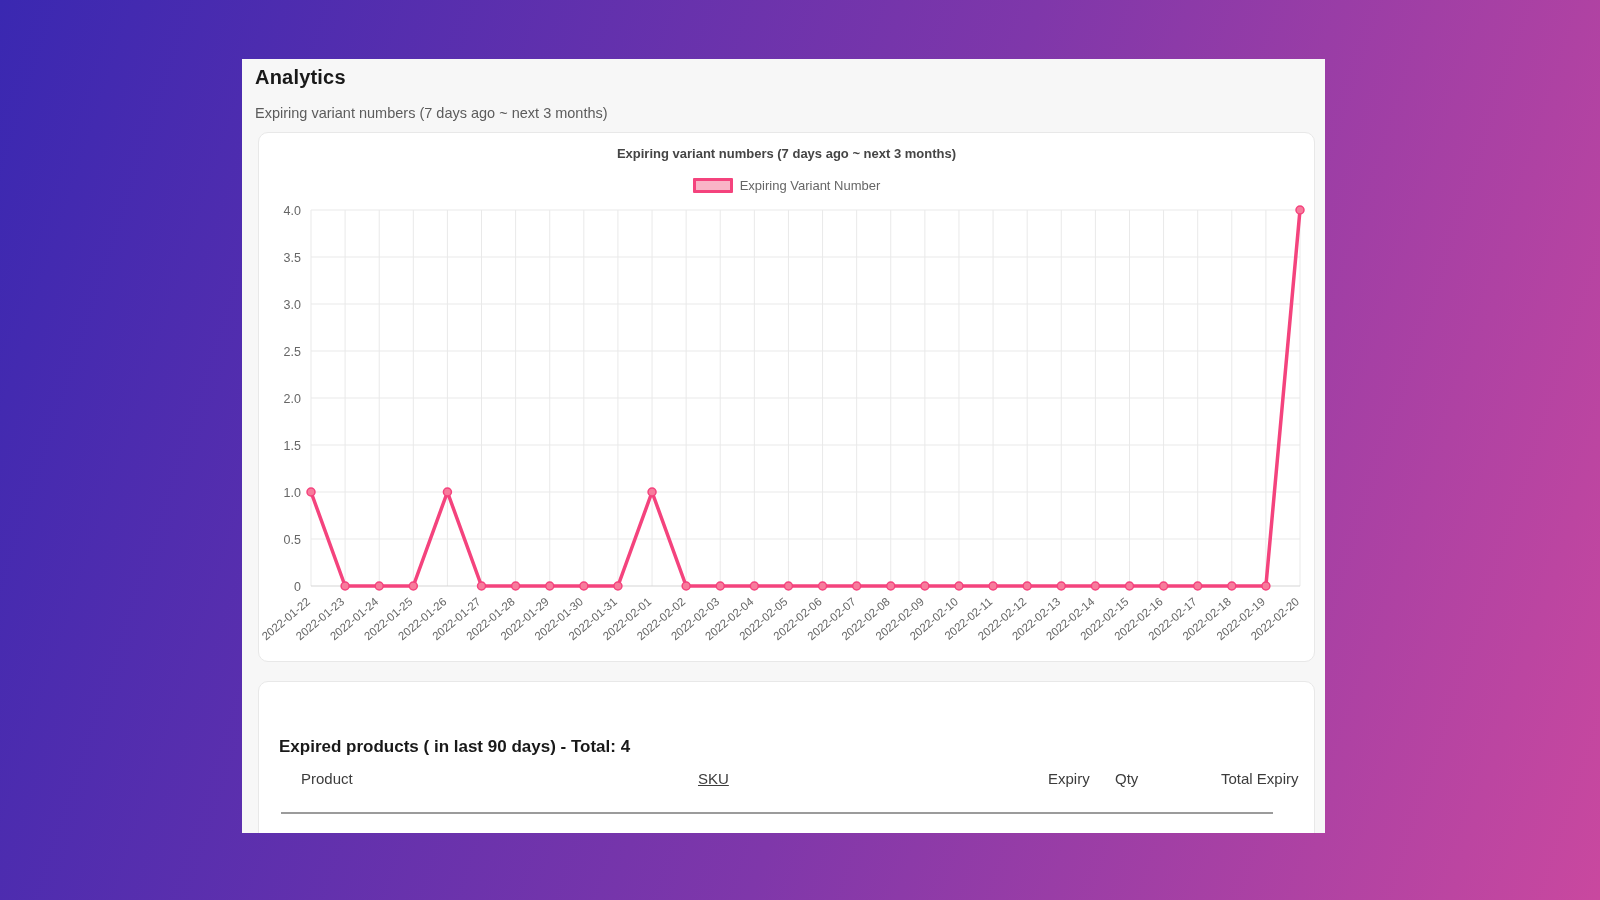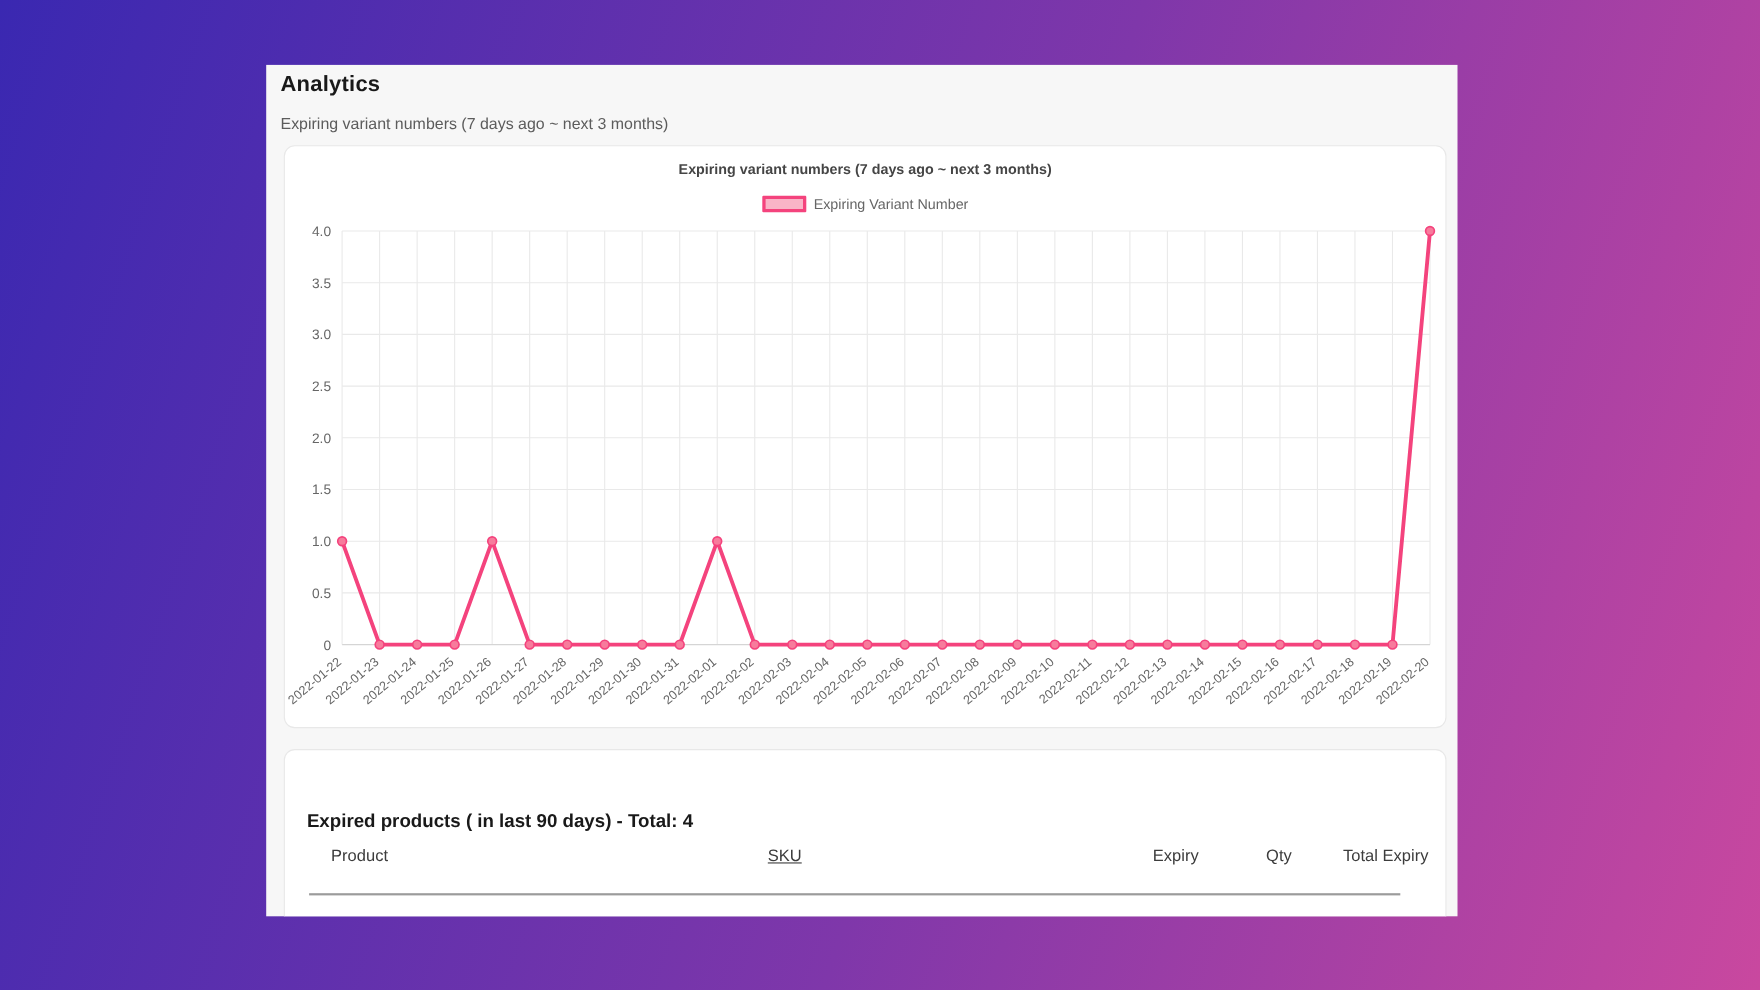--- a/index.html
+++ b/index.html
@@ -42,21 +42,21 @@
   .table-title{
     position:absolute; left:20px; top:24px; font-size:17px; font-weight:700; color:#191919;margin-top:31px;
   }
   .table-inner{position:absolute; left:22px; top:0; width:992px; height:100%;}
   .th{
     position:absolute; top:88px; font-size:15px; font-weight:500; color:#3c3c3c; white-space:nowrap;
   }
   .th-product{left:20px;}
   .th-sku{left:417px;text-decoration:underline;}
   .th-expiry{left:741px;margin-left:26px;}
-  .th-qty{left:870px;}
+  .th-qty{left:834px;}
   .th-edit{left:940px;}
   .divider{position:absolute; left:0; top:130px; width:100%; height:2px; background:#9b9b9b;}
 </style>
 </head>
 <body>
 
 <div class="page">
 
   <div class="page-header">
     <div class="page-title">Analytics</div>

